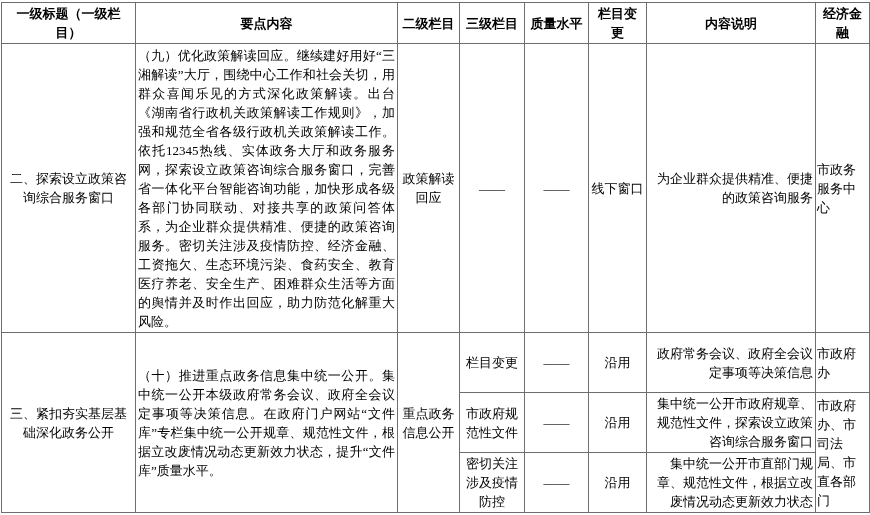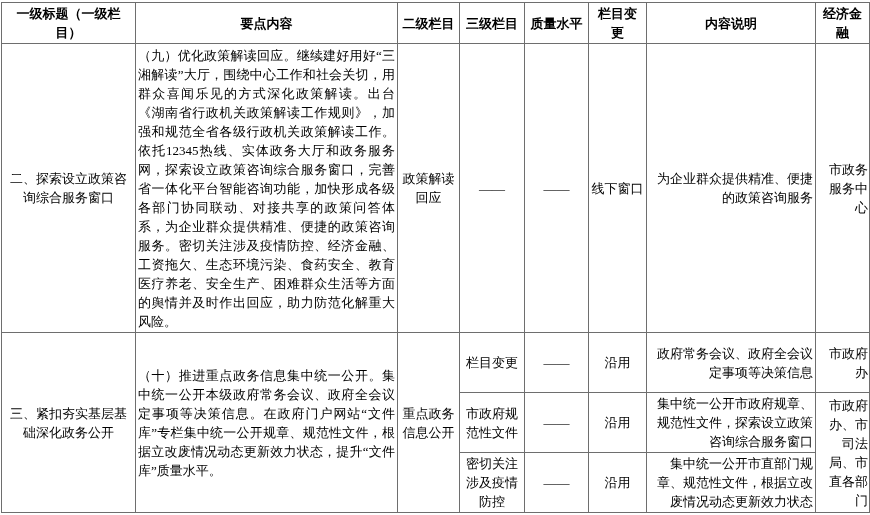--- a/index.html
+++ b/index.html
@@ -29,21 +29,21 @@
   }
   .doc-table th {
     font-weight: bold;
     text-align: center;
     padding: 1px 3px;
   }
   .doc-table td { padding: 1px 2px; }
   td.c-center { text-align: center; }
   td.c-justify { text-align: justify; }
   td.c-left { text-align: right; }
-  td.unit-cell { padding: 1px 1px; text-align: right; }
+  td.unit-cell { padding: 1px 1px; text-align: left; }
   tr.h-header { height: 40px; }
   tr.h-r1 { height: 289px; }
   tr.h-sub { height: 60px; }
 </style>
 </head>
 <body>
 
 <table class="doc-table">
   <colgroup>
     <col style="width:134px">

